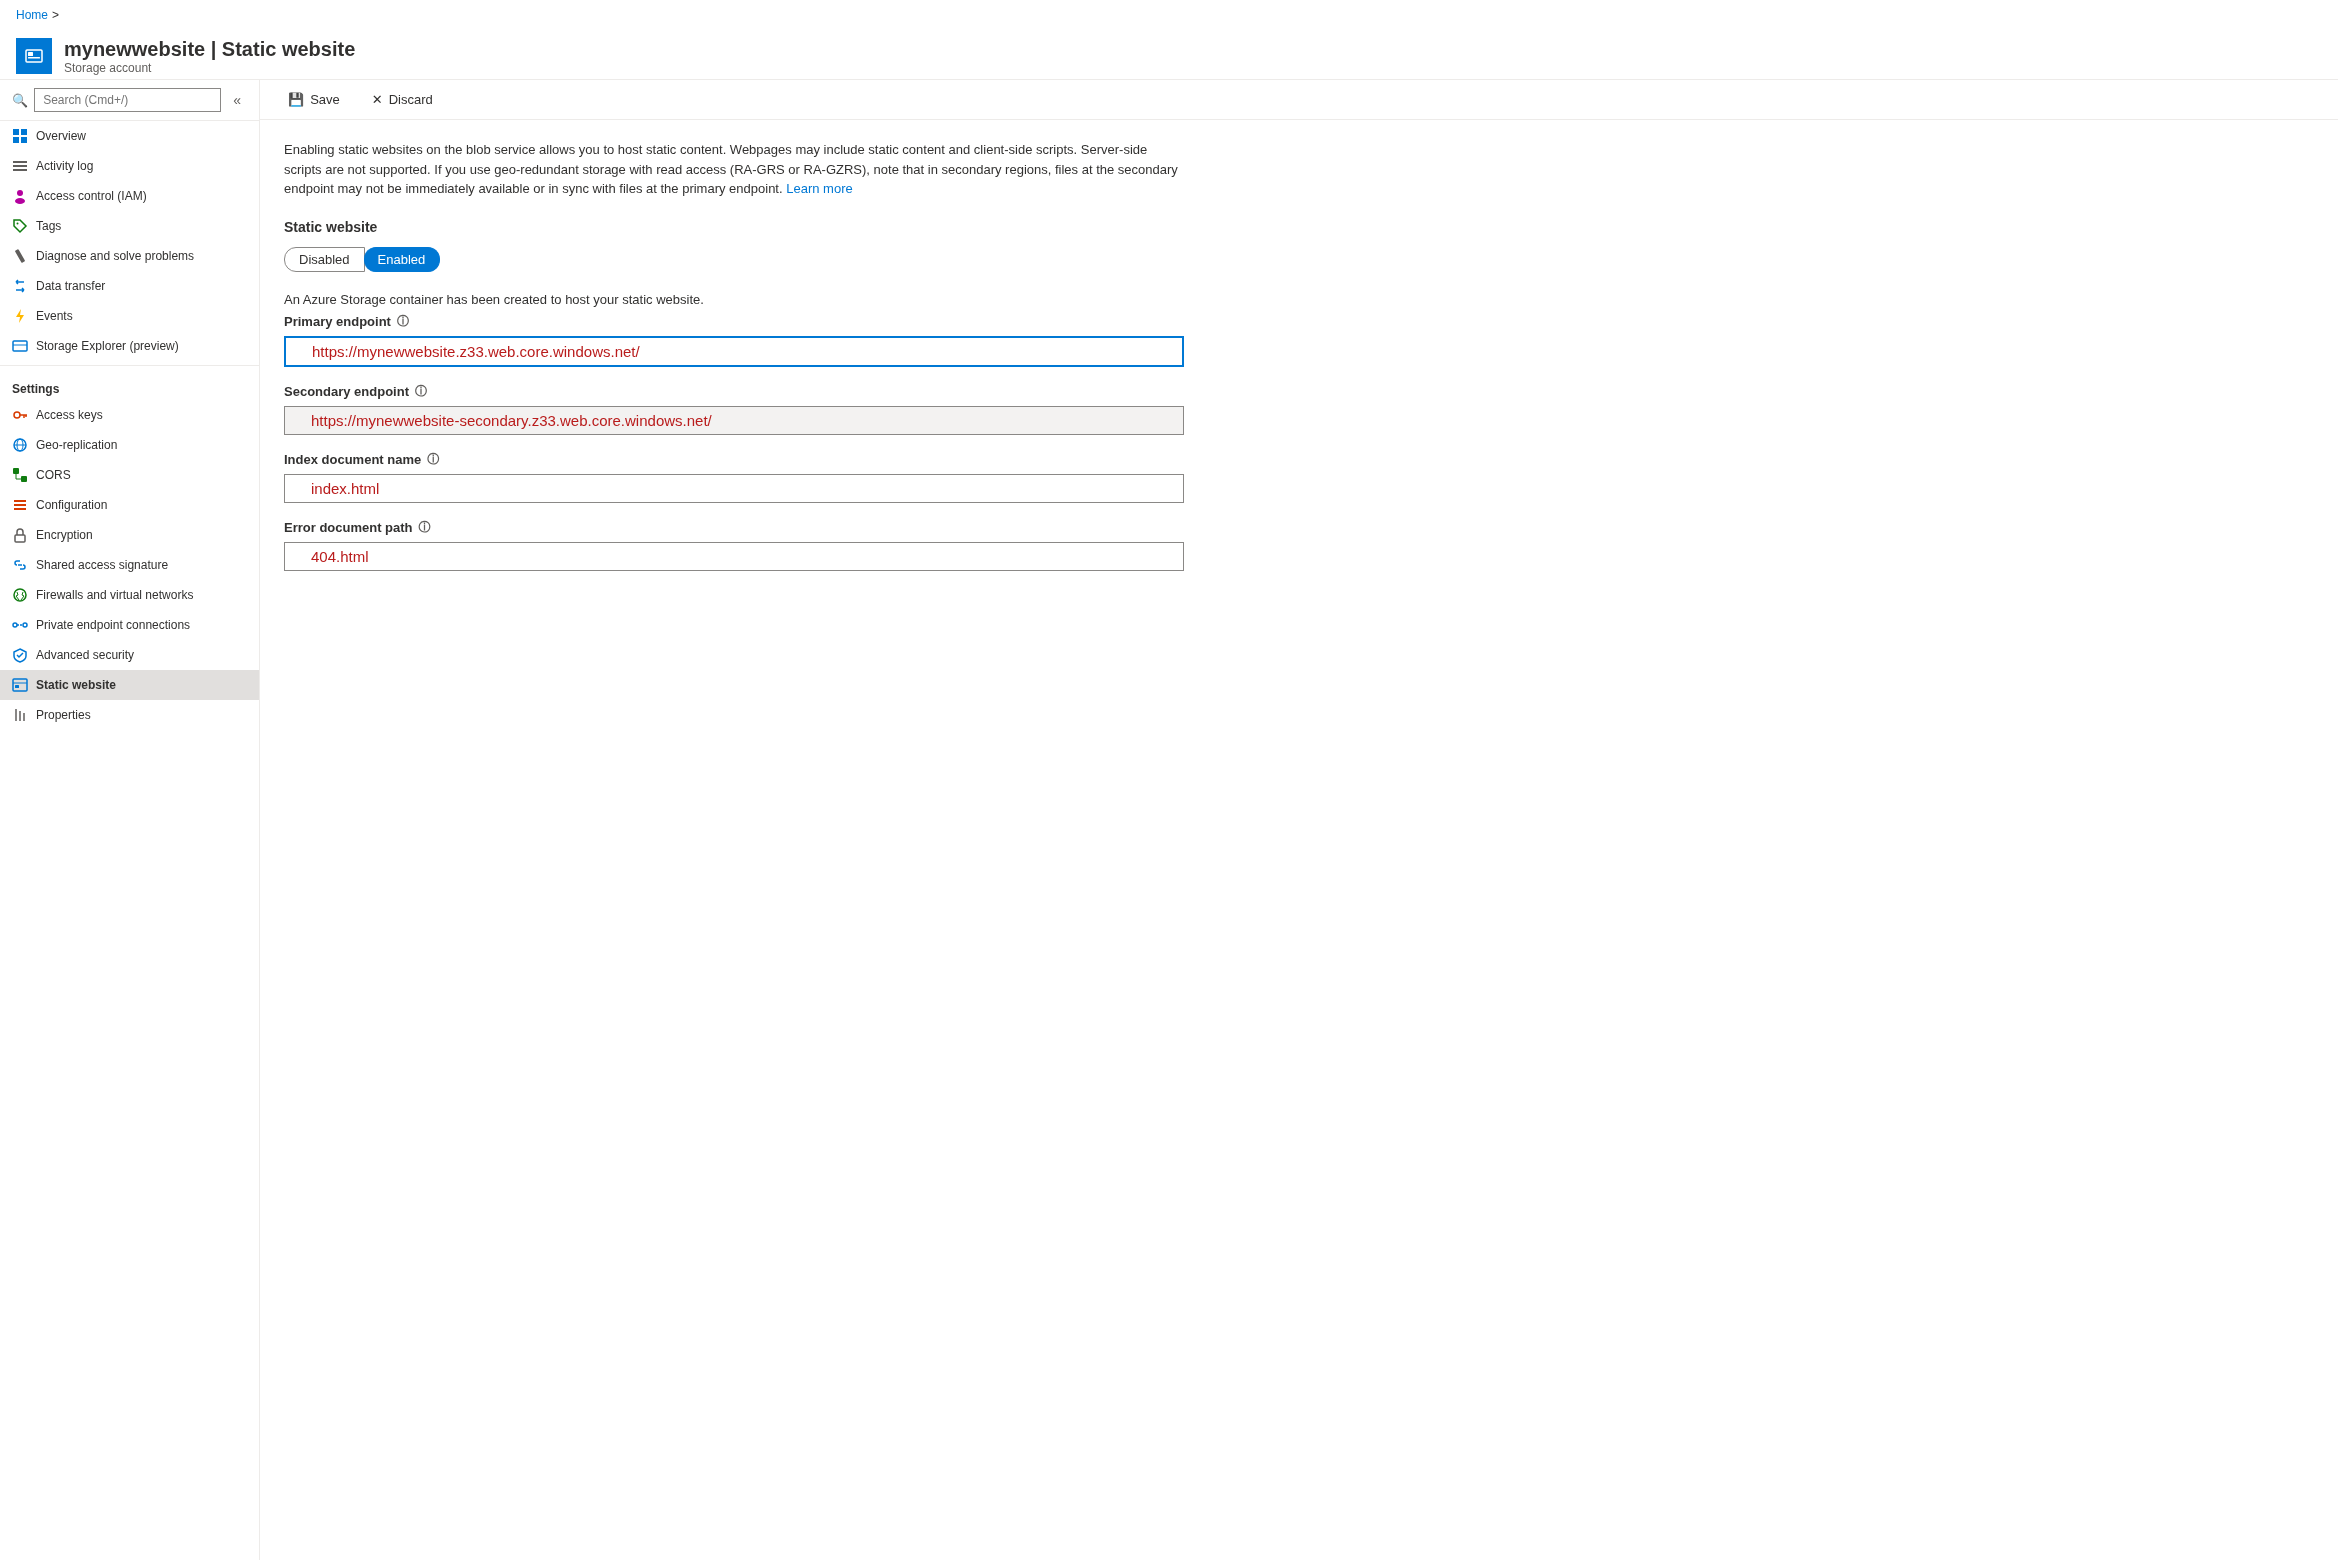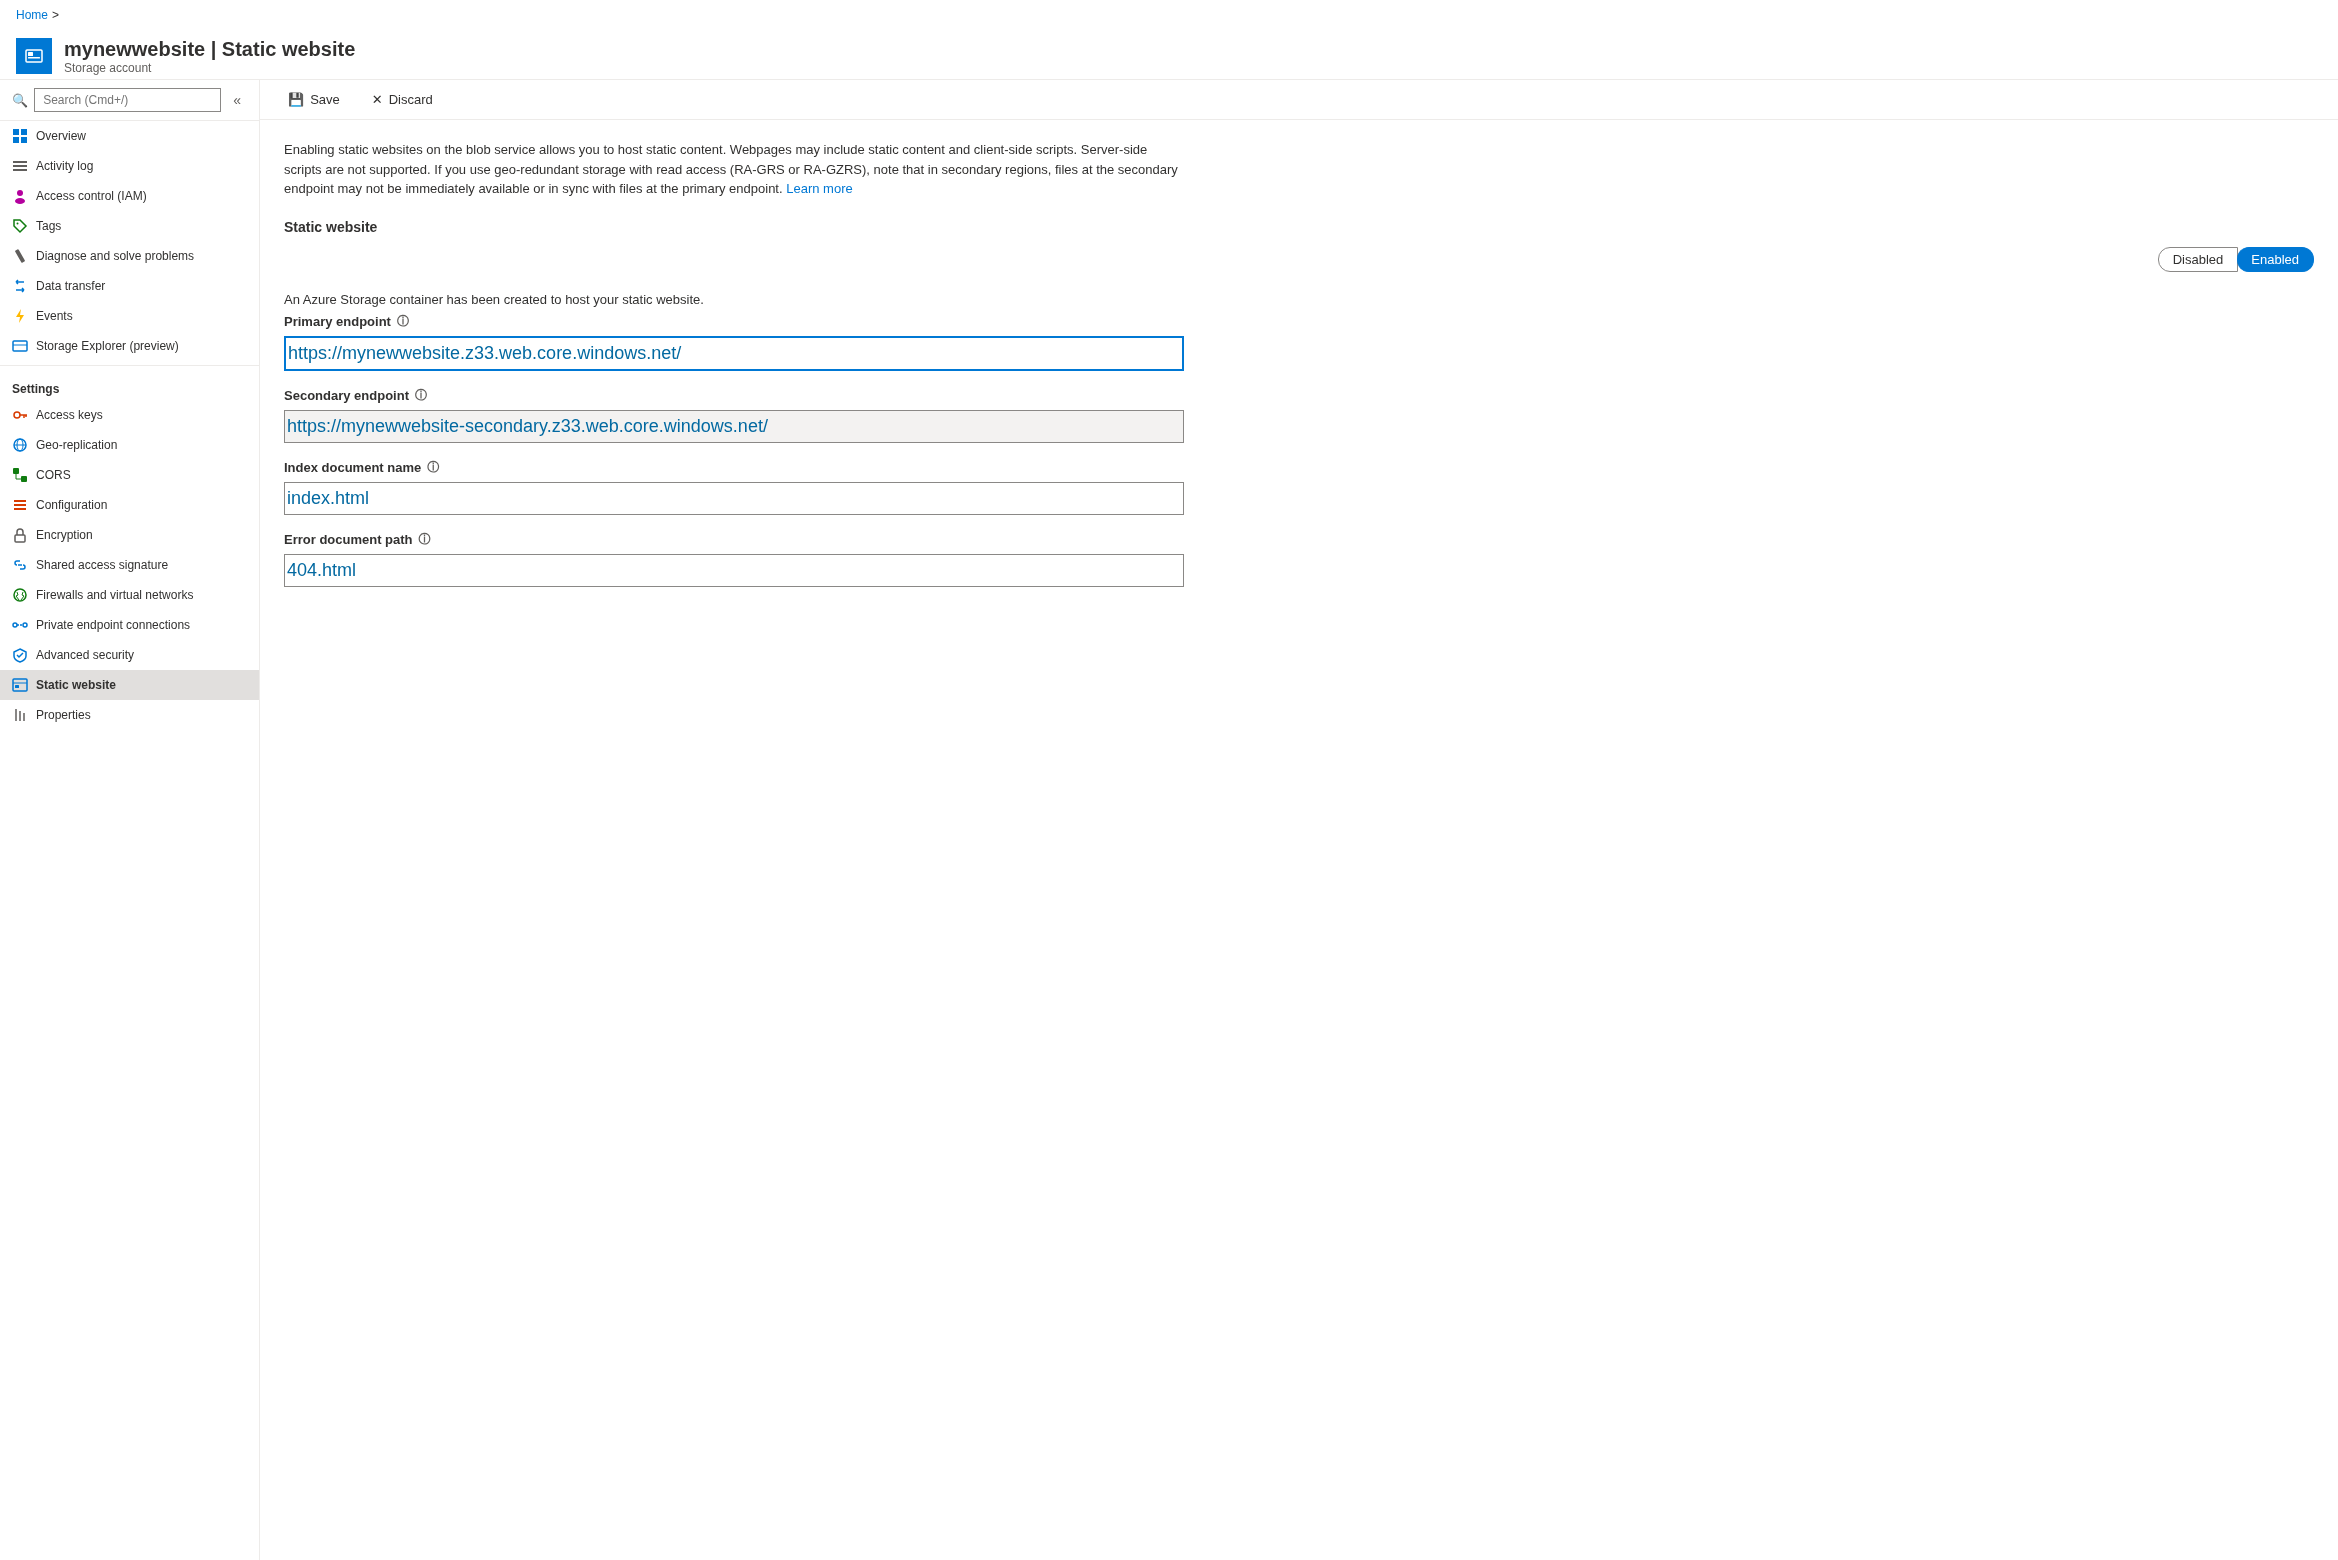--- a/index.html
+++ b/index.html
@@ -41,33 +41,33 @@
 
     
     .content-body { padding: 20px 24px; }
 
     .description-text { font-size: 13px; color: #323130; line-height: 1.5; margin-bottom: 20px; max-width: 900px; }
     .description-text a { color: #0078d4; text-decoration: none; }
 
     .section-title { font-size: 14px; font-weight: 600; margin-bottom: 12px; }
 
     
-    .toggle-container { display: flex; align-items: center; gap: 0; margin-bottom: 20px; justify-content: flex-end; }
+    .toggle-container { display: flex; align-items: center; gap: 0; margin-bottom: 20px; }
     .toggle-option { padding: 4px 14px; border: 1px solid #8a8886; font-size: 13px; cursor: pointer; background: #fff; color: #323130; }
     .toggle-option:first-child { border-radius: 12px 0 0 12px; }
     .toggle-option:last-child { border-radius: 0 12px 12px 0; border-left: none; }
     .toggle-option.active { background: #0078d4; color: #fff; border-color: #0078d4; border-radius: 12px; margin-left: -1px; }
 
     .info-text { font-size: 13px; color: #323130; margin-bottom: 6px; }
     .link-text { color: #0078d4; text-decoration: none; font-size: 13px; display: block; margin-bottom: 20px; }
 
     .field-group { margin-bottom: 16px; max-width: 900px; }
     .field-label { font-size: 13px; font-weight: 600; margin-bottom: 6px; display: flex; align-items: center; gap: 6px; }
     .field-label .info-icon { color: #605e5c; font-size: 12px; cursor: help; }
-    .field-input { width: 100%; padding: 5px 2px; border: 1px solid #8a8886; font-size: 18px; background: #f3f2f1; color: #0369a1; outline: none; }
+    .field-input { width: 100%; padding: 5px 26px; border: 1px solid #8a8886; font-size: 15px; background: #f3f2f1; color: #b91c1c; outline: none; }
     .field-input.focused { border: 2px solid #0078d4; background: #fff; }
     .field-input.editable { background: #fff; }
   </style>
 </head>
 <body>
 
 <div class="breadcrumb">
   <a href="#" style="color:#0078d4;text-decoration:none;">Home</a>
   <span>&gt;</span>
 </div>

